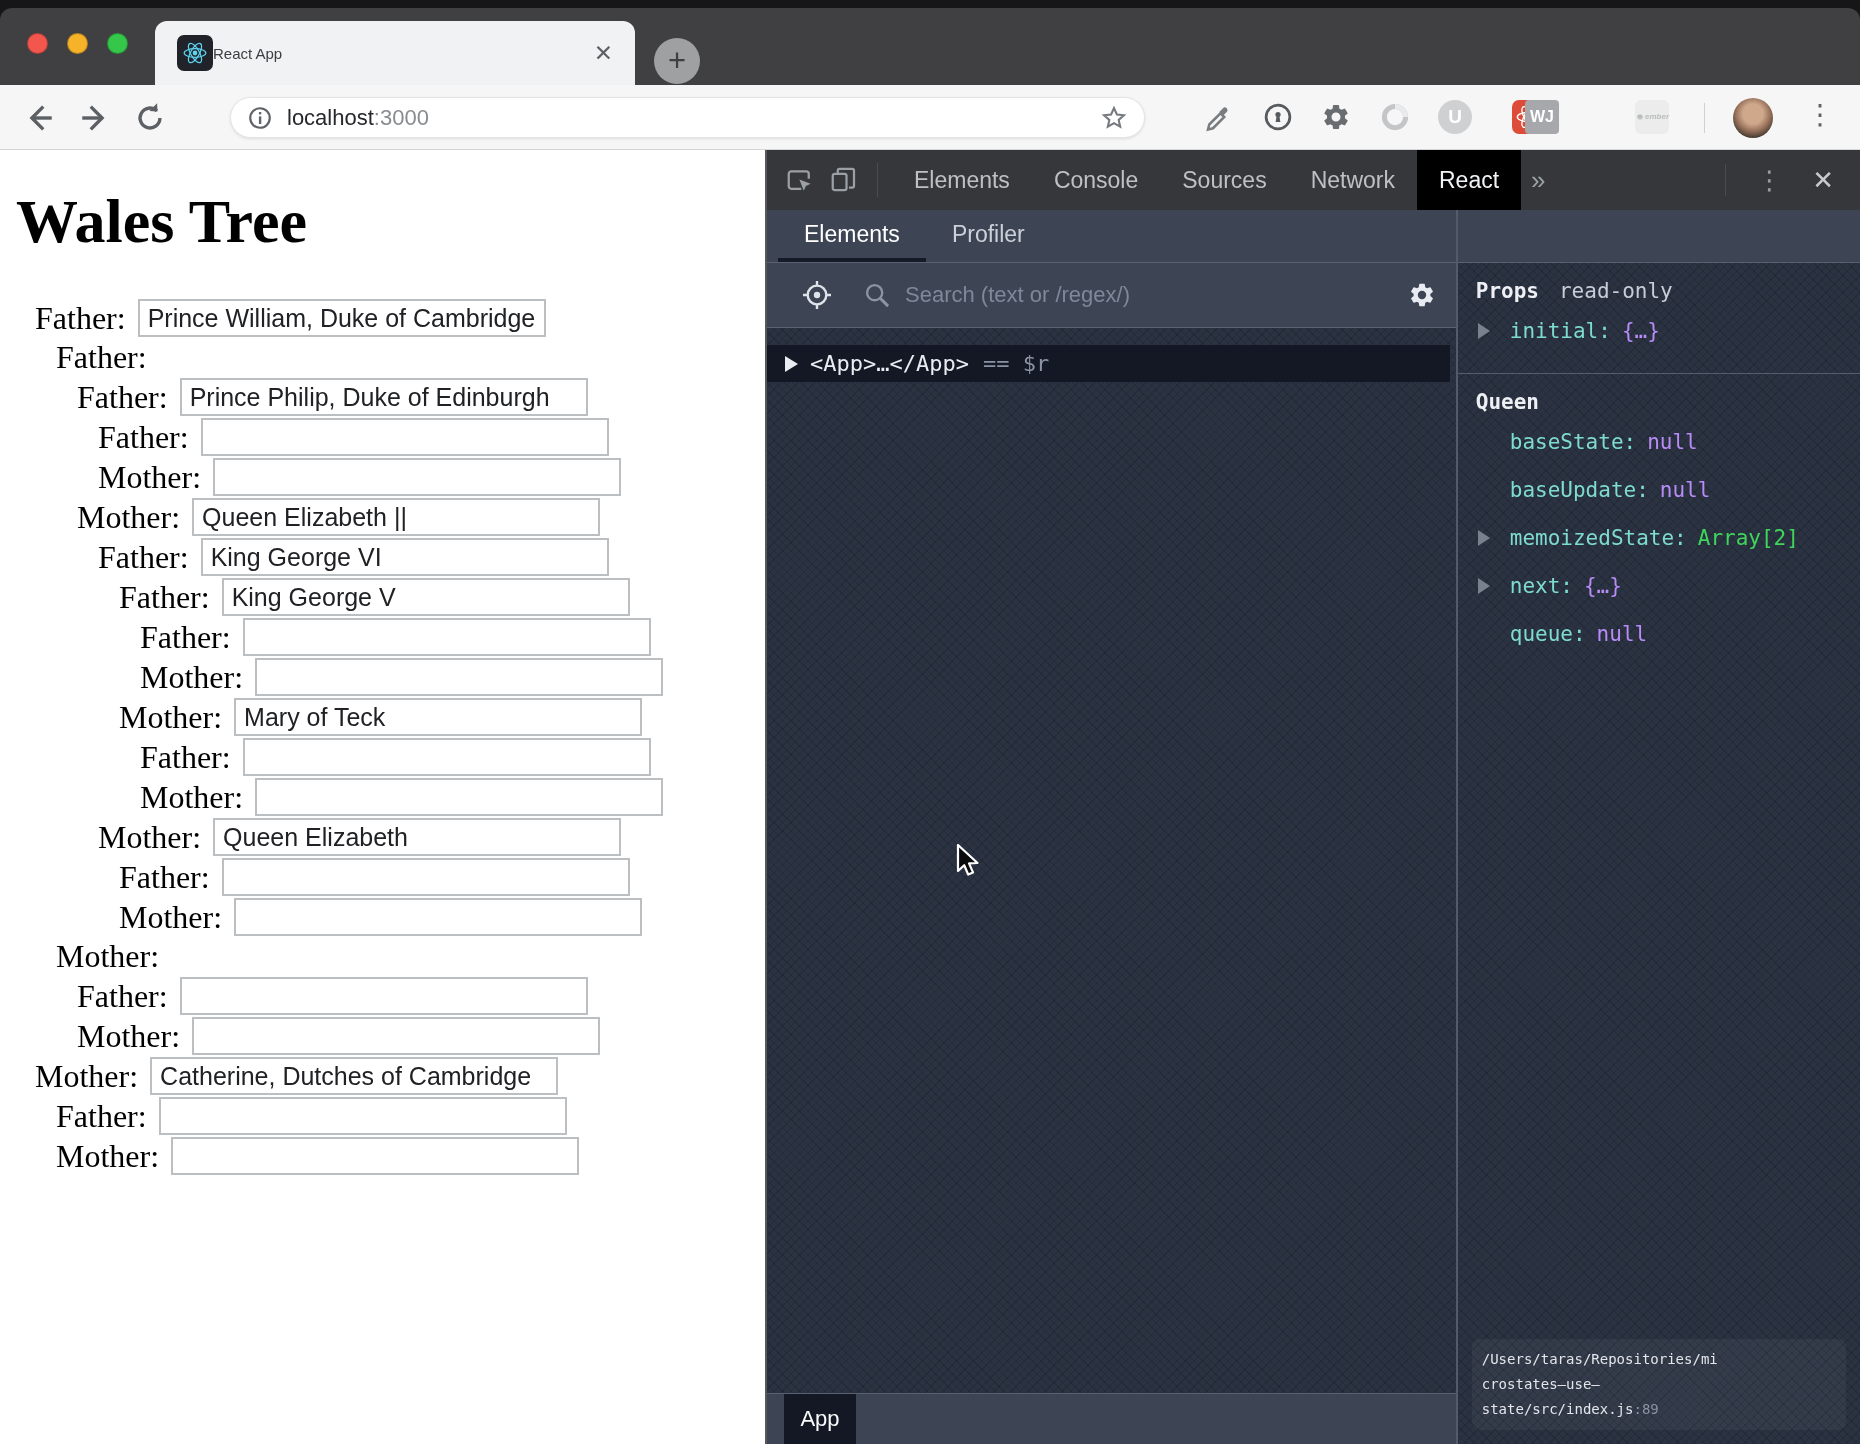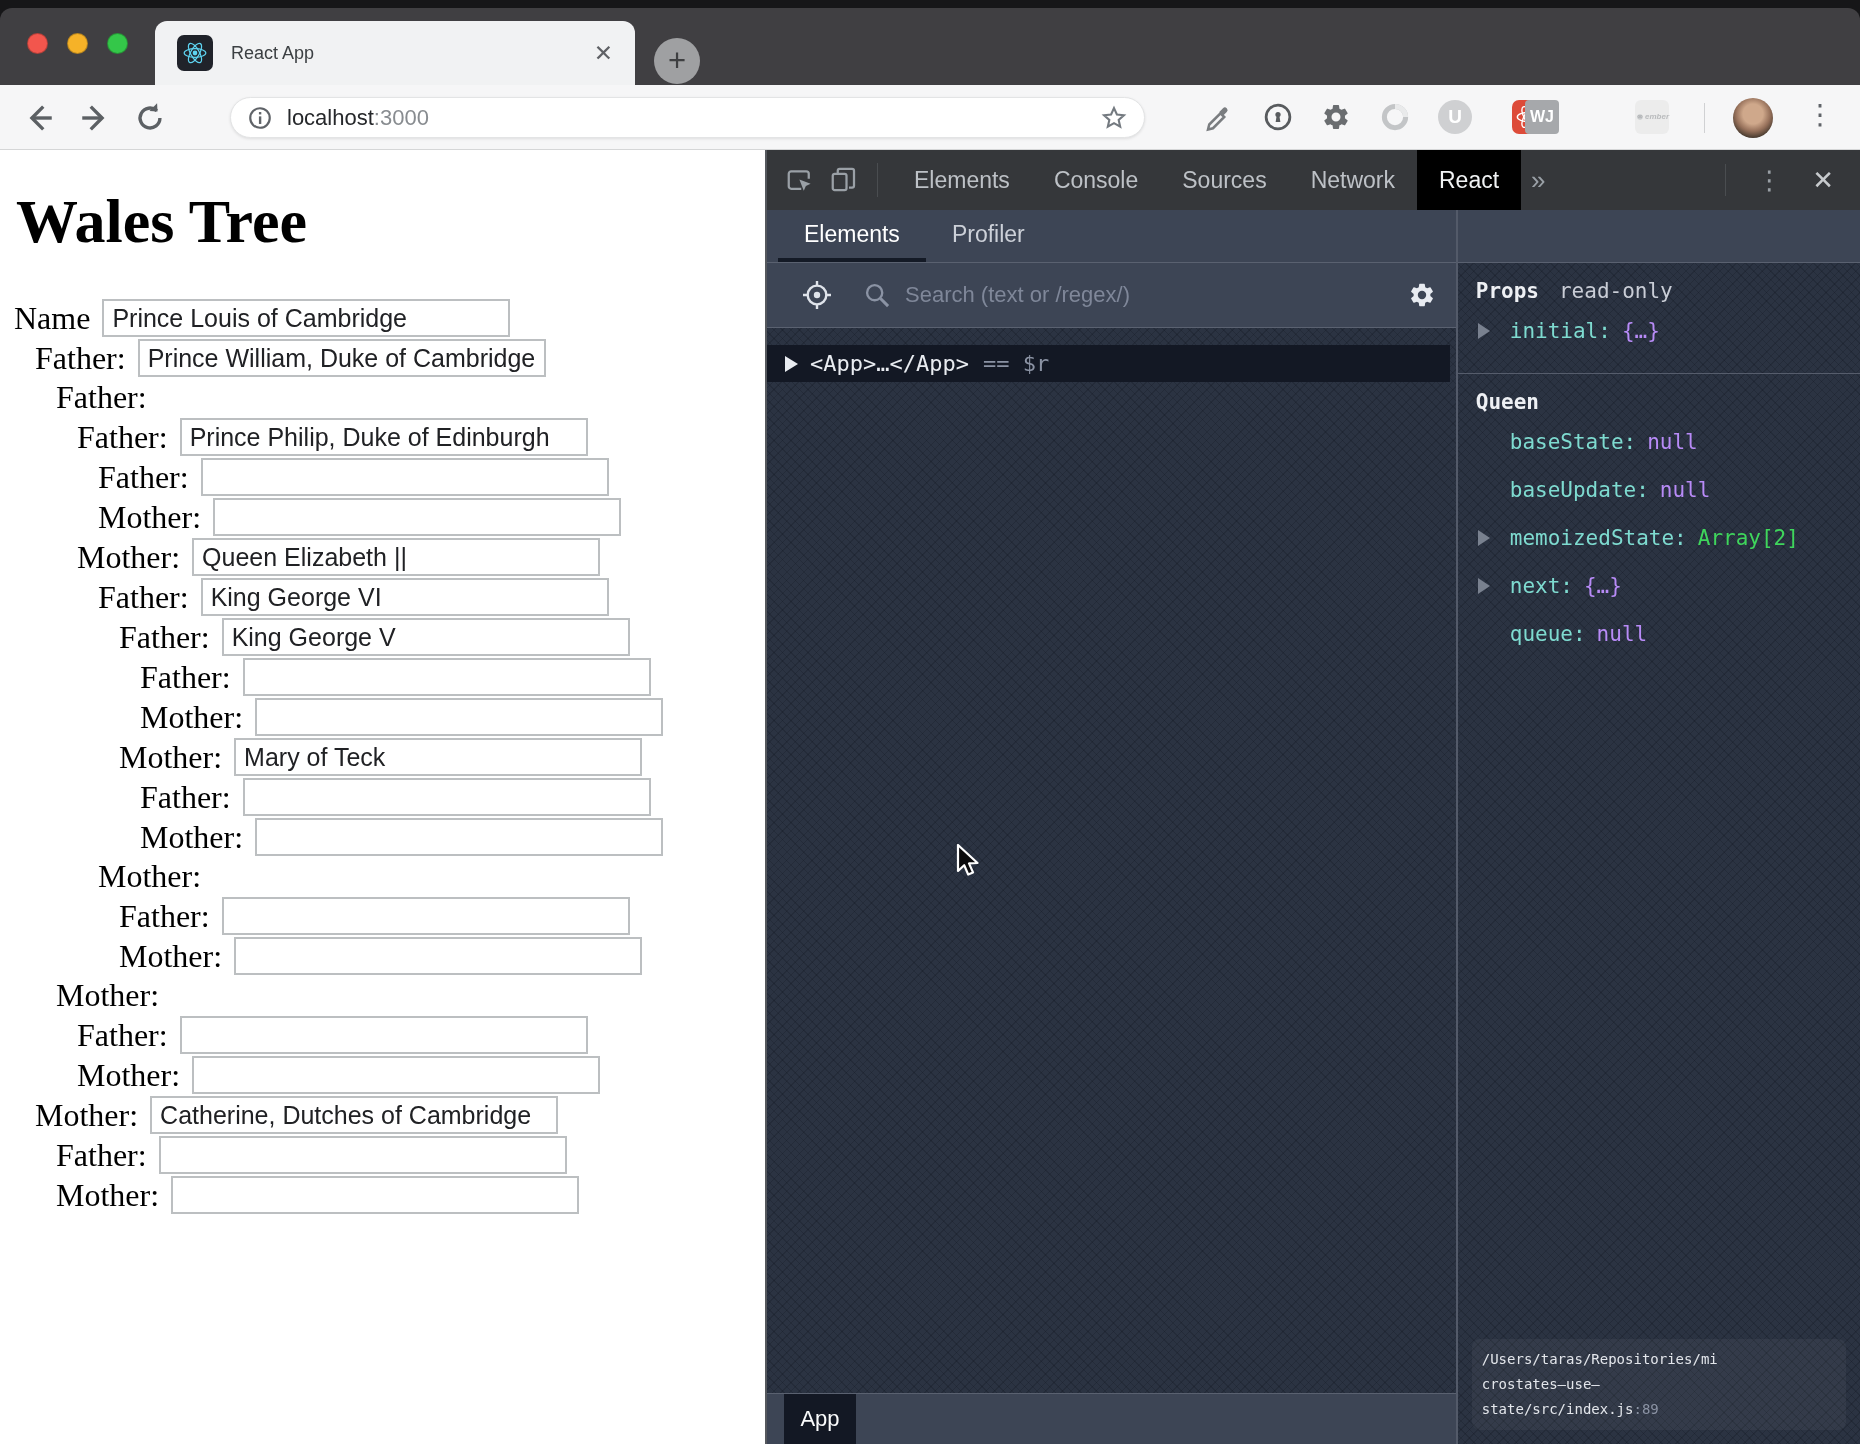--- a/index.html
+++ b/index.html
@@ -10,21 +10,21 @@
   .titlebar { position:absolute; top:8px; left:0; width:1860px; height:77px;
     background:#403f42; border-radius:12px 12px 0 0; }
   .traffic { position:absolute; top:25px; left:27px; display:flex; gap:19px; }
   .light { width:21px; height:21px; border-radius:50%; border:1px solid rgba(0,0,0,.25); }
   .light.red { background:#f2564d; } .light.yellow { background:#f6b228; } .light.green { background:#34c749; }
 
   .tab { position:absolute; left:155px; top:13px; width:480px; height:64px; background:#f1f2f3;
     border-radius:12px 12px 0 0; display:flex; align-items:center; padding:0 22px; }
   .favicon { width:36px; height:36px; background:#20232a; border-radius:7px; display:flex;
     align-items:center; justify-content:center; flex:0 0 auto; }
-  .tab-title { margin-left:18px; font-size:18px; color:#3c4043; flex:1; }
+  .tab-title { margin-left:0; font-size:15px; color:#3c4043; flex:1; }
   .tab-close { font-size:23px; color:#5f6165; line-height:1; }
   .newtab { position:absolute; left:654px; top:30px; width:46px; height:46px; border-radius:50%;
     background:#9fa0a2; color:#3e3f41; font-size:31px; display:flex; align-items:center; justify-content:center; }
 
   .toolbar { position:absolute; top:85px; left:0; width:1860px; height:65px; background:#f6f6f7;
     border-bottom:1px solid #d5d6d7; }
   .navbtn { position:absolute; top:16px; width:34px; height:34px; color:#5c6064; }
   .urlpill { position:absolute; left:230px; top:12px; width:915px; height:41px; background:#fff;
     border:1px solid #e3e4e5; border-radius:21px; box-shadow:0 1px 3px rgba(0,0,0,.10);
     display:flex; align-items:center; padding:0 16px; }
@@ -220,24 +220,20 @@
     </div>
   </div>
   <div class="tb-sep"></div>
   <div class="avatar"></div>
   <div class="menu-dots">⋮</div>
 </div>
 
 <div class="page">
   <h1>Wales Tree</h1>
   <div>
-    <div class="ft-row" style="padding-left: 14px;">
-        <span class="ft-label">Name</span>
-        <input class="ft-input" type="text" value="Prince Louis of Cambridge" style="">
-      </div>
       <div class="ft-row" style="padding-left: 35px;">
         <span class="ft-label">Father:</span>
         <input class="ft-input" type="text" value="Prince William, Duke of Cambridge" style="">
       </div>
       <div class="ft-row" style="padding-left: 56px;">
         <span class="ft-label">Father:</span>
       </div>
       <div class="ft-row" style="padding-left: 77px;">
         <span class="ft-label">Father:</span>
         <input class="ft-input" type="text" value="Prince Philip, Duke of Edinburgh" style="">
@@ -277,20 +273,21 @@
       <div class="ft-row" style="padding-left: 140px;">
         <span class="ft-label">Father:</span>
         <input class="ft-input" type="text" style="">
       </div>
       <div class="ft-row" style="padding-left: 140px;">
         <span class="ft-label">Mother:</span>
         <input class="ft-input" type="text" style="">
       </div>
       <div class="ft-row" style="padding-left: 98px;">
         <span class="ft-label">Mother:</span>
+        <input class="ft-input" type="text" value="Queen Elizabeth" style="">
       </div>
       <div class="ft-row" style="padding-left: 119px;">
         <span class="ft-label">Father:</span>
         <input class="ft-input" type="text" style="">
       </div>
       <div class="ft-row" style="padding-left: 119px;">
         <span class="ft-label">Mother:</span>
         <input class="ft-input" type="text" style="">
       </div>
       <div class="ft-row" style="padding-left: 56px;">

